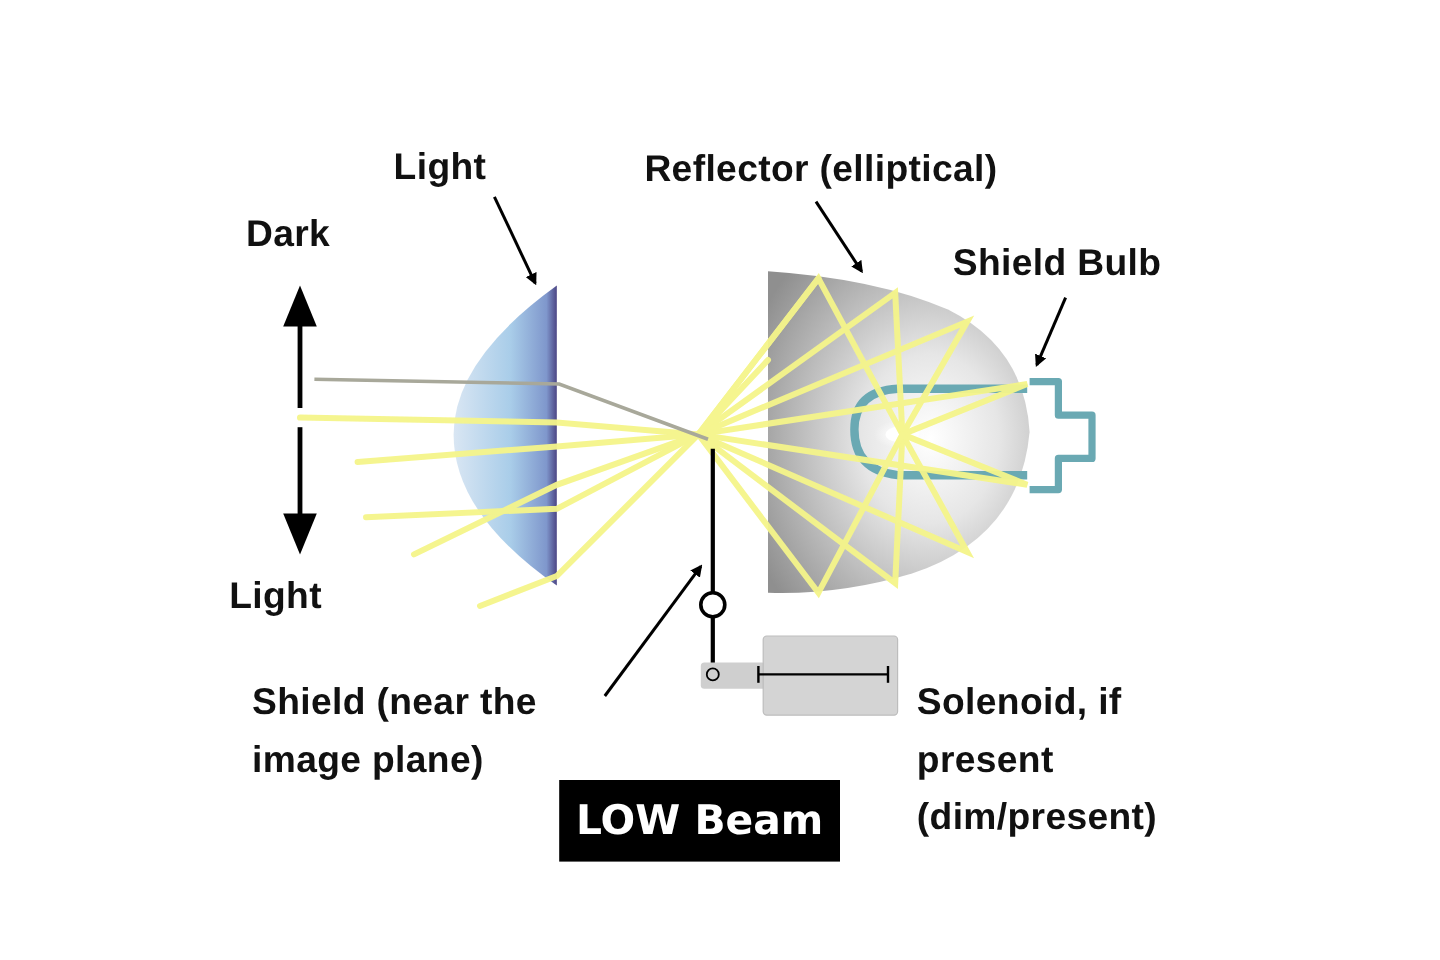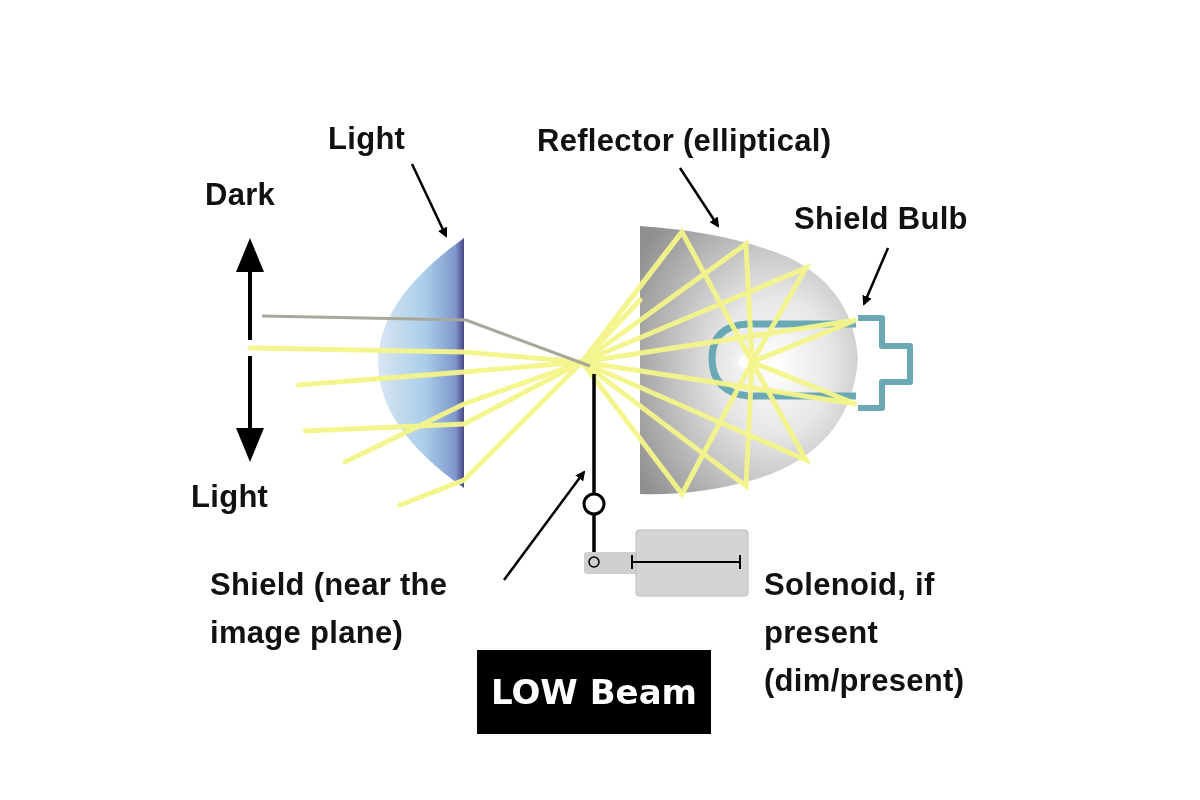--- a/index.html
+++ b/index.html
@@ -1,19 +1,19 @@
 <!DOCTYPE html>
 <html><head>
   <meta charset="utf-8">
   <style>
     html, body { margin: 0; padding: 0; background: #ffffff; }
     body { width: 1200px; height: 800px; position: relative; overflow: hidden; font-family: "Liberation Sans", "DejaVu Sans", sans-serif; }
     .canvas { position: absolute; left: 0; top: 0; width: 1200px; height: 800px; }
     .lbl { position: absolute; font-weight: bold; color: #111111; font-size: 31px; line-height: 1.2; white-space: nowrap; letter-spacing: 0.3px; }
-    .badge { position: absolute; left: 477px; top: 650px; width: 234px; height: 84px; background: #000000; color: #ffffff; font-weight: bold; font-size: 34px; display: flex; align-items: center; justify-content: center; font-family: "DejaVu Sans", "Liberation Sans", sans-serif; }
+    .badge { position: absolute; left: 466px; top: 650px; width: 234px; height: 68px; background: #000000; color: #ffffff; font-weight: bold; font-size: 34px; display: flex; align-items: center; justify-content: center; font-family: "DejaVu Sans", "Liberation Sans", sans-serif; }
     svg { position: absolute; left: 0; top: 0; }
   </style>
 </head>
 <body>
 
 <div class="canvas">
   <svg width="1200" height="800" viewBox="0 0 1200 800">
     <defs>
       <linearGradient id="lensGrad" x1="0" y1="0" x2="1" y2="0">
         <stop offset="0" stop-color="#d9e6f3"></stop>

